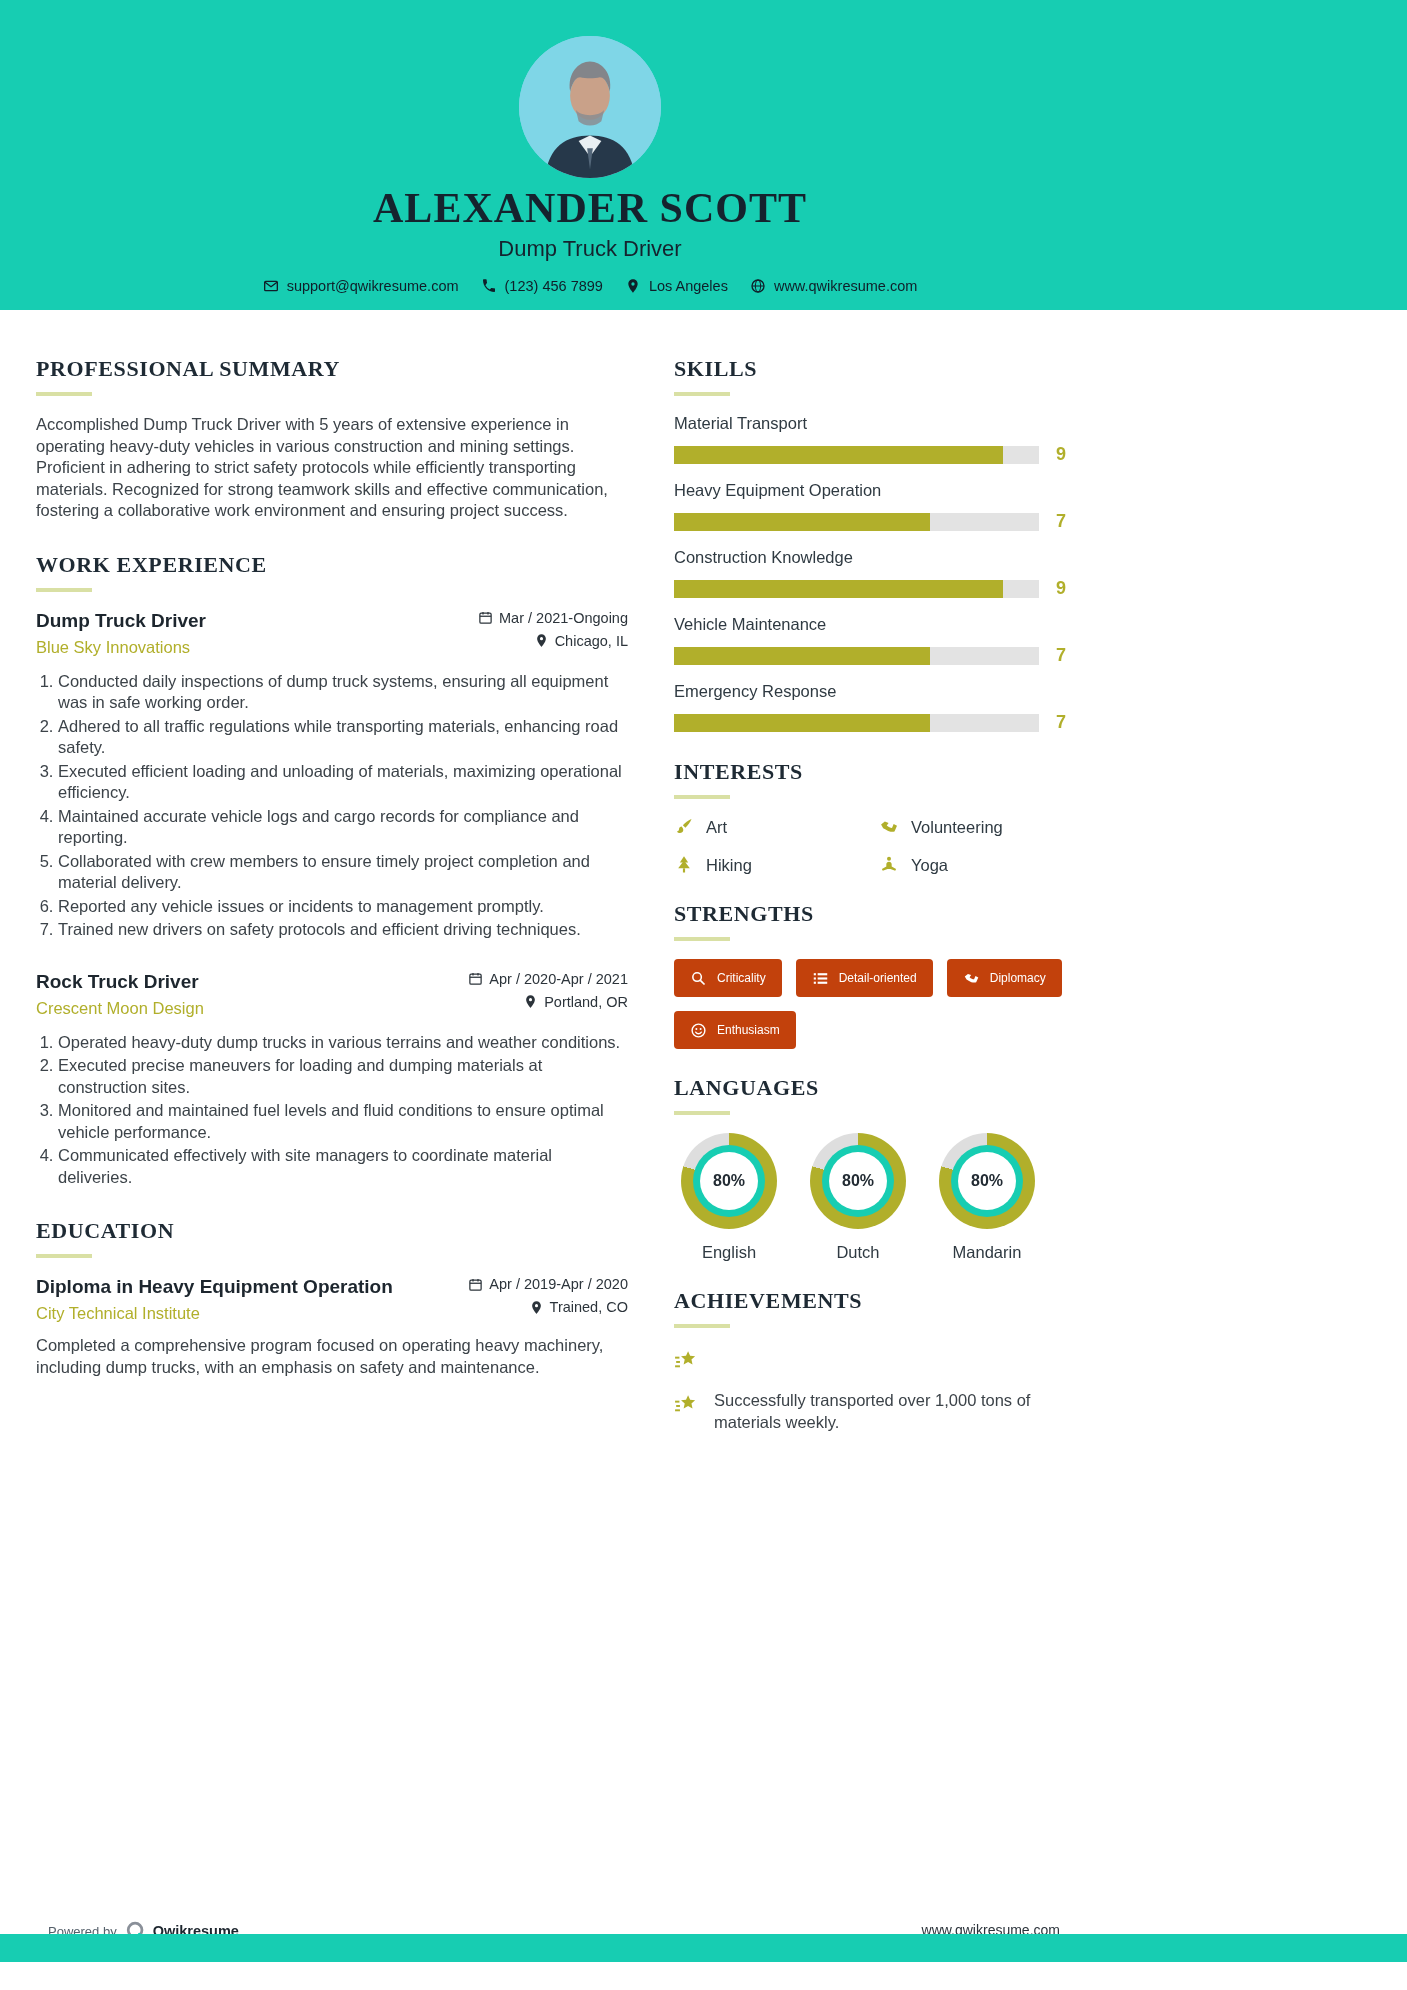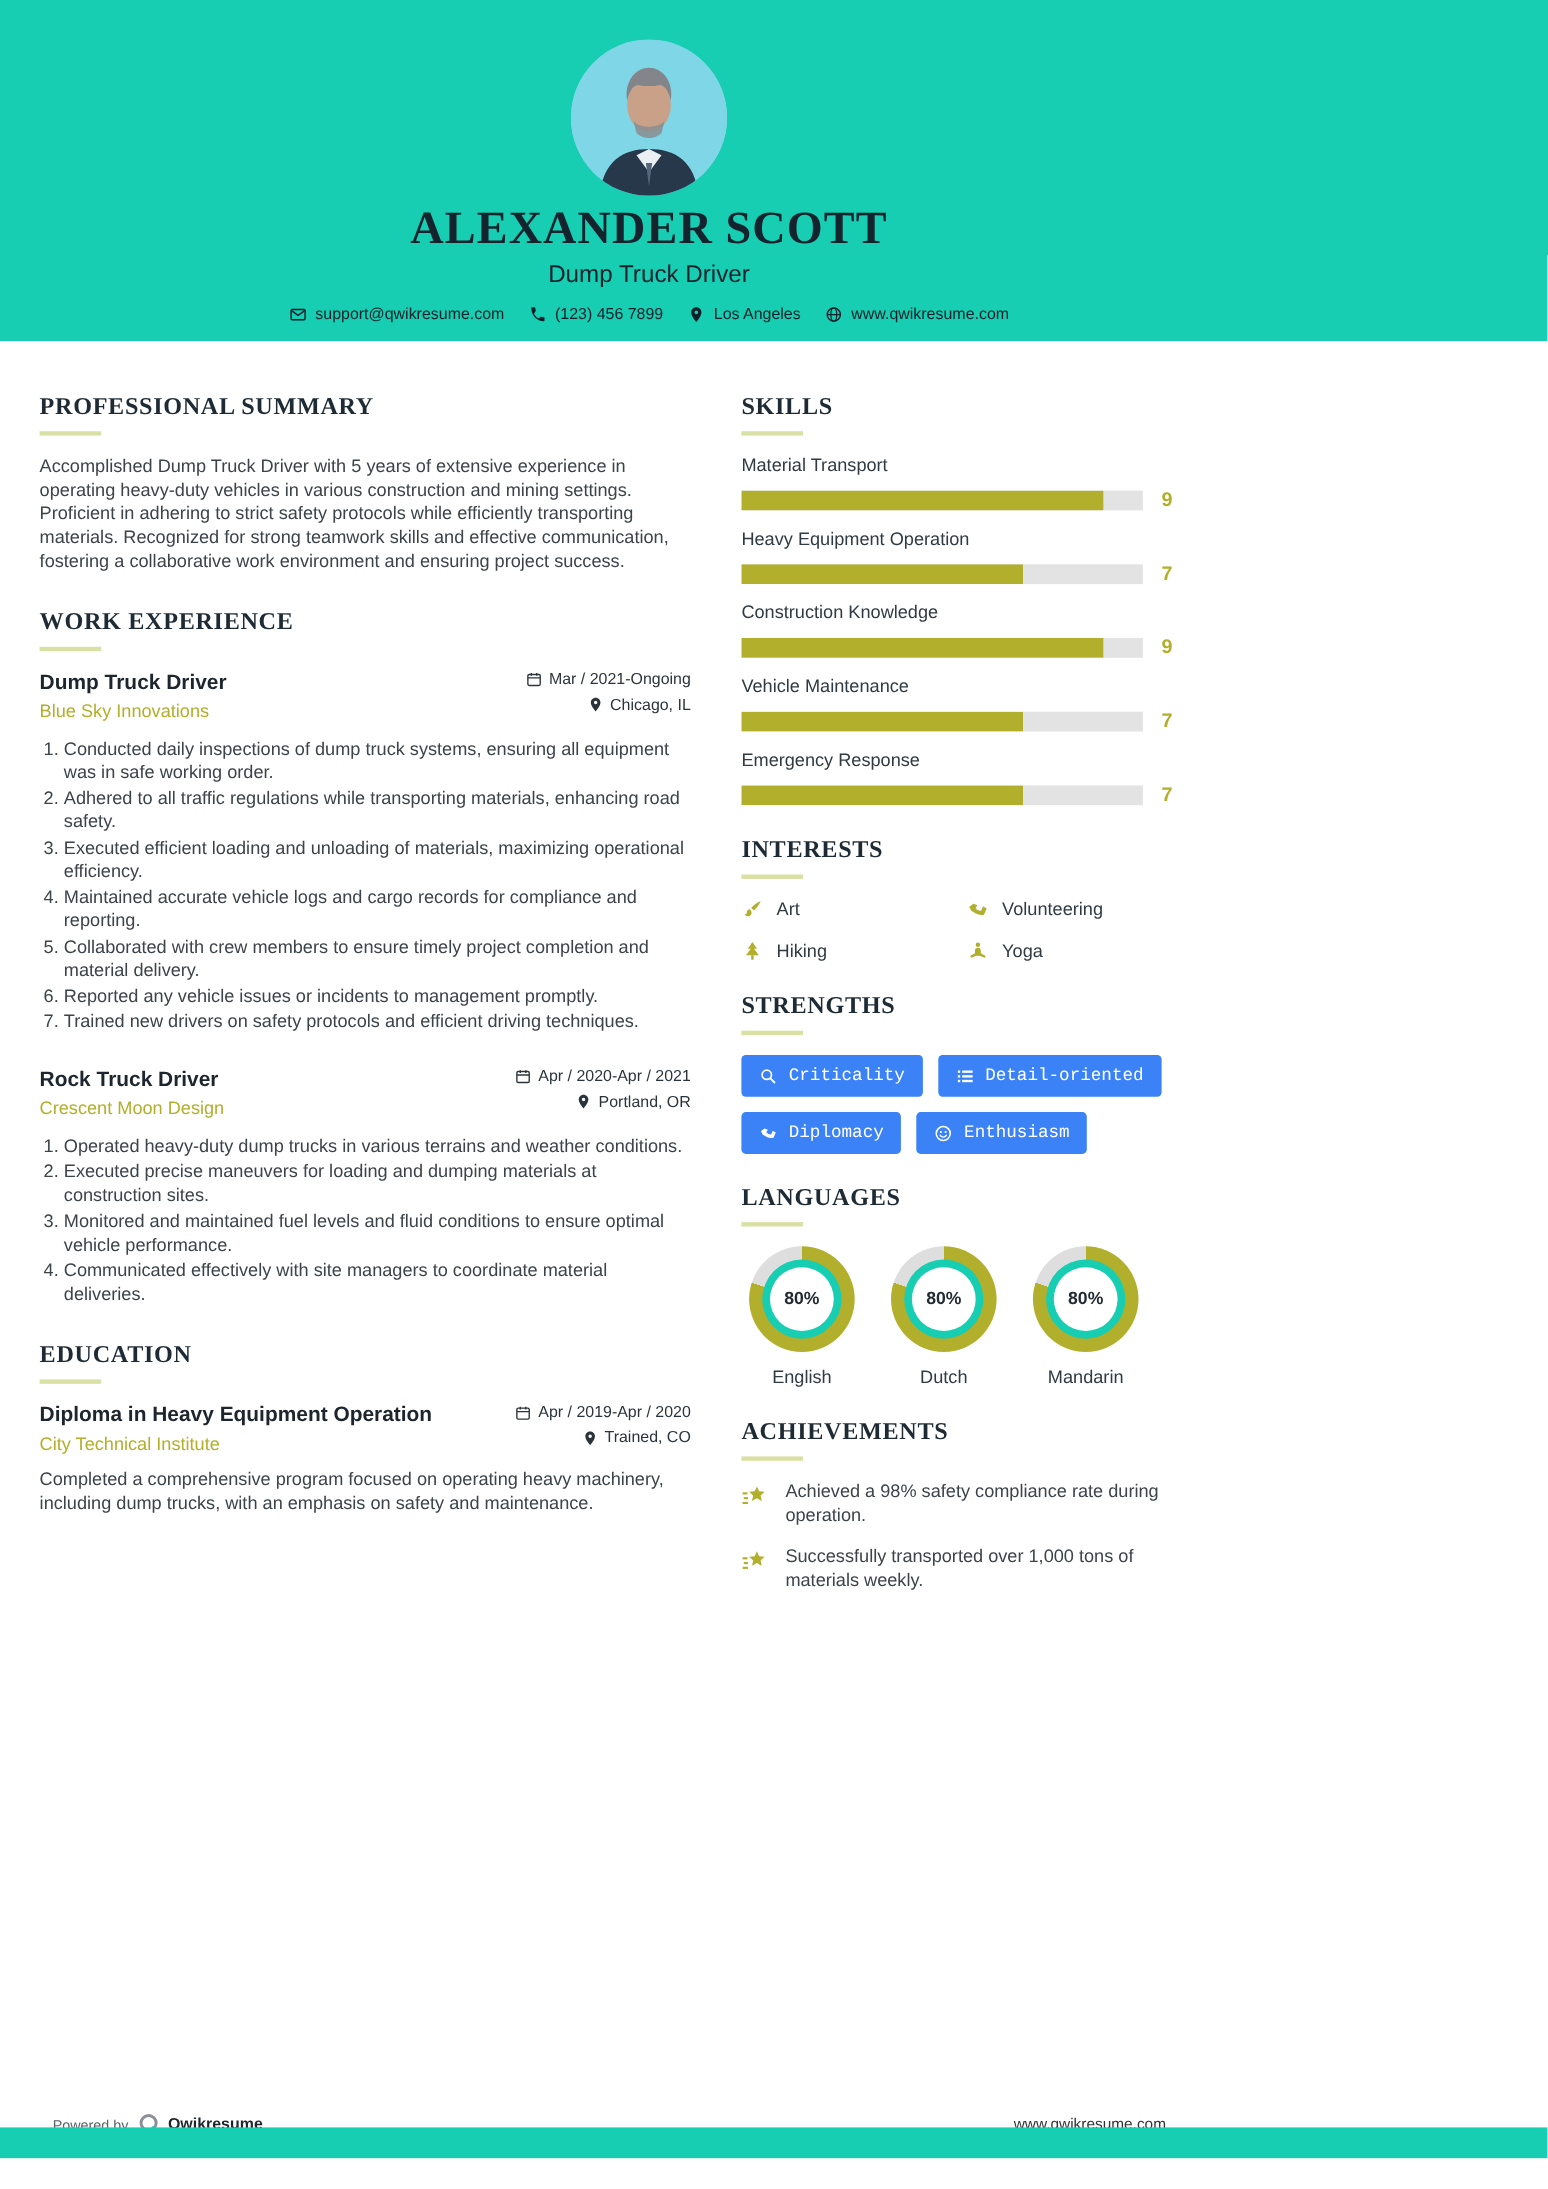--- a/index.html
+++ b/index.html
@@ -49,21 +49,21 @@
   .skill-fill { height:18px; background:#b1af2b; }
   .skill-rating { width:27px; text-align:right; font-size:18px; font-weight:700; color:#b1af2b; }
 
   
   .interests-grid { display:grid; grid-template-columns:205px 185px; row-gap:18px; }
   .interest-item { display:flex; align-items:center; gap:12px; font-size:16.5px; color:#2f3a42; }
   .interest-item svg { width:20px; height:20px; color:#b1af2b; flex:none; }
 
   
   .strength-badges { display:flex; flex-wrap:wrap; gap:14px; width:392px; }
-  .badge { display:inline-flex; align-items:center; gap:10px; height:38px; padding:0 16px; background:#3b82f6; color:#ffffff; font-size:16px; border-radius:4px;font-family:Liberation Mono, monospace; }
+  .badge { display:inline-flex; align-items:center; gap:10px; height:38px; padding:0 16px; background:#c2410c; color:#ffffff; font-size:12px; border-radius:4px; }
   .badge svg { width:17px; height:17px; color:#fff; }
 
   
   .lang-row { display:flex; justify-content:space-between; width:368px; }
   .lang-item { width:110px; text-align:center; }
   .donut { width:96px; height:96px; border-radius:50%; margin:0 auto; display:flex; align-items:center; justify-content:center; }
   .donut-teal { width:72px; height:72px; border-radius:50%; background:#17cdb2; display:flex; align-items:center; justify-content:center; }
   .donut-center { width:58px; height:58px; border-radius:50%; background:#ffffff; display:flex; align-items:center; justify-content:center; font-size:16px; font-weight:700; color:#222b33; }
   .lang-label { margin-top:14px; font-size:16.5px; color:#2f3a42; }
 
@@ -408,21 +408,20 @@
       <div class="section" style="margin-top:14px;">
         <div class="section-heading">ACHIEVEMENTS</div>
         <div class="heading-rule"></div>
         <div class="ach-item">
           <svg viewBox="0 0 24 24">
               <path d="M13 3l1.9 4.1 4.6.5-3.4 3.1 1 4.5-4.1-2.3-4.1 2.3 1-4.5L6.5 7.6l4.6-.5z" fill="currentColor"></path>
               <rect x="1" y="8" width="4" height="1.8" fill="currentColor"></rect>
               <rect x="2" y="12" width="3.5" height="1.8" fill="currentColor"></rect>
               <rect x="1" y="16" width="4.5" height="1.8" fill="currentColor"></rect>
             </svg>
-          <div class="ach-text">Achieved a 98% safety compliance rate during operation.</div>
         </div>
         <div class="ach-item">
           <svg viewBox="0 0 24 24">
               <path d="M13 3l1.9 4.1 4.6.5-3.4 3.1 1 4.5-4.1-2.3-4.1 2.3 1-4.5L6.5 7.6l4.6-.5z" fill="currentColor"></path>
               <rect x="1" y="8" width="4" height="1.8" fill="currentColor"></rect>
               <rect x="2" y="12" width="3.5" height="1.8" fill="currentColor"></rect>
               <rect x="1" y="16" width="4.5" height="1.8" fill="currentColor"></rect>
             </svg>
           <div class="ach-text">Successfully transported over 1,000 tons of materials weekly.</div>
         </div>

